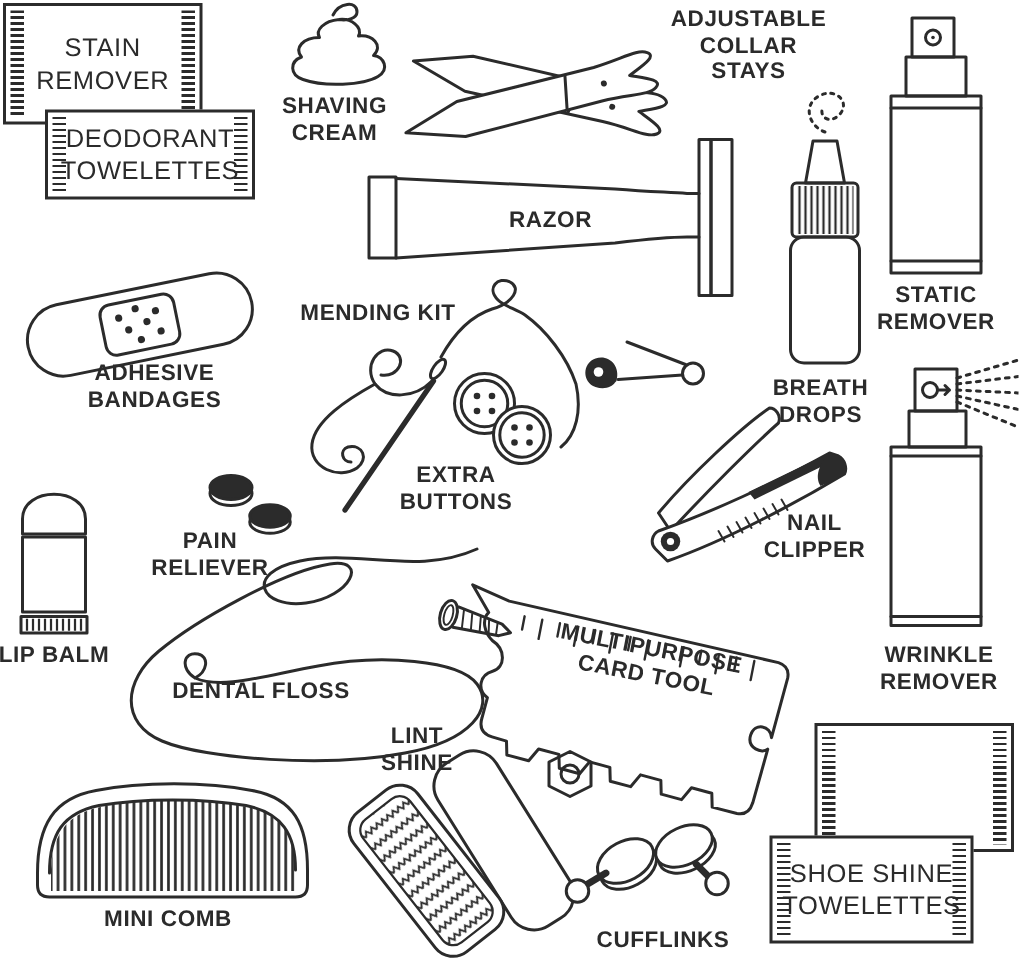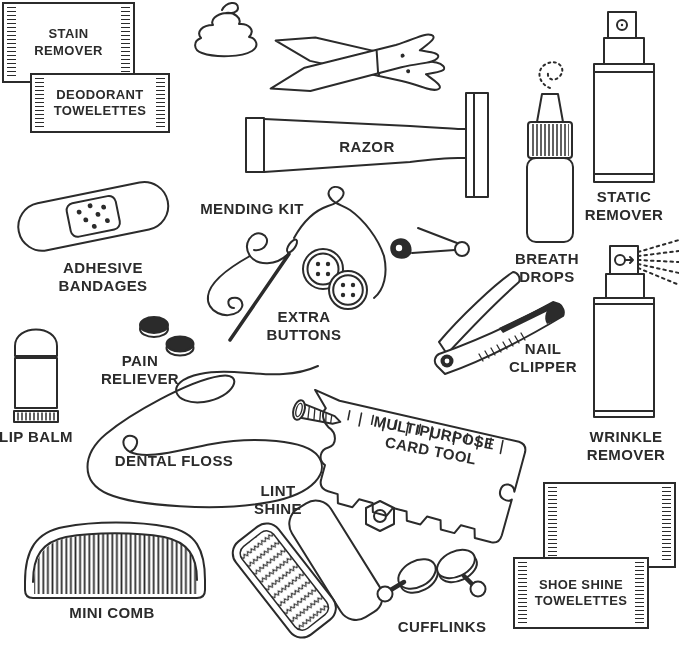--- a/index.html
+++ b/index.html
@@ -12,21 +12,21 @@
   svg.icon{position:absolute;overflow:visible}
   .label{
     position:absolute;font-size:15px;font-weight:700;letter-spacing:.4px;
     line-height:1.18;text-align:center;white-space:pre-line;color:#2b2b2b;
   }
   .packet{
     position:absolute;background:#fff;border:2px solid #2b2b2b;box-sizing:border-box;
     display:flex;align-items:center;justify-content:center;
   }
   .packet .plabel{
-    font-size:13px;font-weight:700;letter-spacing:.4px;line-height:1.25;
+    font-size:17px;font-weight:400;letter-spacing:.4px;line-height:1.25;
     text-align:center;white-space:pre-line;padding:0 14px;
   }
   .packet .edge{
     position:absolute;top:3px;bottom:3px;width:9px;
     background:repeating-linear-gradient(to bottom,#2b2b2b 0 1.5px,transparent 1.5px 4px);
   }
   .edge.l{left:3px}.edge.r{right:3px}
   .z2{z-index:2}.z3{z-index:3}
   .rot11{transform:rotate(11deg)}
 </style>
@@ -59,33 +59,37 @@
   <div class="packet z3" style="left:30px;top:73px;width:140px;height:60px">
     <div class="edge l"></div>
     <div class="edge r"></div>
     <div class="plabel">DEODORANT
 TOWELETTES</div>
   </div>
 
   <svg class="icon" style="left:186px;top:0" width="72" height="58" fill="none" stroke="#2b2b2b" stroke-width="2" stroke-linecap="round" stroke-linejoin="round">
     <path d="M36,10 C40,2 52,0 52,8 C52,12 46,14 40,13 C30,14 24,20 27,25 C16,25 10,32 15,38 C7,41 7,50 16,53 C30,58 56,57 66,51 C74,46 70,38 63,37 C70,30 62,23 53,24 C56,18 48,12 40,13"></path>
   </svg>
+  <div class="label" style="left:183px;top:62px;width:80px">SHAVING
+CREAM</div>
 
   <svg class="icon" style="left:263px;top:8px" width="194" height="92" fill="none" stroke="#2b2b2b" stroke-width="2" stroke-linecap="round" stroke-linejoin="round">
     <g transform="translate(16,18) rotate(13)">
       <path fill="#fff" d="M0,15 L38,3 L132,3 C152,2 163,-2 169,2 C175,6 163,10 154,14 C163,18 175,22 169,26 C163,30 152,26 132,26 L38,27 Z"></path>
       <line x1="112" y1="4" x2="108" y2="26"></line>
       <circle cx="136" cy="15" r="2" fill="#2b2b2b" stroke="none"></circle>
     </g>
     <g transform="translate(4,66) rotate(-14)">
       <path fill="#fff" d="M0,15 L38,3 L132,3 C152,2 163,-2 169,2 C175,6 163,10 154,14 C163,18 175,22 169,26 C163,30 152,26 132,26 L38,27 Z"></path>
       <line x1="112" y1="4" x2="108" y2="26"></line>
       <circle cx="136" cy="15" r="2" fill="#2b2b2b" stroke="none"></circle>
     </g>
   </svg>
+  <div class="label" style="left:440px;top:4px;width:118px">ADJUSTABLE
+COLLAR STAYS</div>
 
   <svg class="icon" style="left:240px;top:88px" width="250" height="112" fill="none" stroke="#2b2b2b" stroke-width="2" stroke-linecap="round" stroke-linejoin="round">
     <rect x="6" y="30" width="18" height="54"></rect>
     <path d="M24,31 L170,38 C195,40 205,40 218,41 L226,41"></path>
     <path d="M24,84 L170,74 C195,71 205,70 218,70 L226,70"></path>
     <rect x="226" y="5" width="8" height="104"></rect>
     <rect x="234" y="5" width="14" height="104"></rect>
   </svg>
   <div class="label" style="left:330px;top:138px;width:74px">RAZOR</div>
 
@@ -117,21 +121,21 @@
       <rect x="51" y="7" width="50" height="34" rx="7"></rect>
       <circle cx="63" cy="17" r="2.4" fill="#2b2b2b" stroke="none"></circle>
       <circle cx="75" cy="13" r="2.4" fill="#2b2b2b" stroke="none"></circle>
       <circle cx="88" cy="17" r="2.4" fill="#2b2b2b" stroke="none"></circle>
       <circle cx="68" cy="26" r="2.4" fill="#2b2b2b" stroke="none"></circle>
       <circle cx="81" cy="23" r="2.4" fill="#2b2b2b" stroke="none"></circle>
       <circle cx="75" cy="34" r="2.4" fill="#2b2b2b" stroke="none"></circle>
       <circle cx="89" cy="31" r="2.4" fill="#2b2b2b" stroke="none"></circle>
     </g>
   </svg>
-  <div class="label" style="left:44px;top:259px;width:118px">ADHESIVE
+  <div class="label" style="left:44px;top:240px;width:118px">ADHESIVE
 BANDAGES</div>
 
   <svg class="icon" style="left:188px;top:162px" width="206" height="190" fill="none" stroke="#2b2b2b" stroke-width="2" stroke-linecap="round" stroke-linejoin="round">
     <path d="M106,76 C116,58 128,48 140,44 C154,40 160,30 152,26 C144,22 136,30 144,38 C148,42 156,44 162,48 C176,58 190,76 196,94 C200,112 196,128 186,136"></path>
     <path d="M100,92 C88,104 70,104 62,94 C54,82 64,68 74,72 C84,76 78,90 66,88"></path>
     <path d="M62,94 C44,104 22,118 20,134 C18,150 38,158 50,150 C58,144 54,134 44,136 C38,138 40,146 46,146"></path>
     <line x1="42" y1="178" x2="101" y2="92" stroke-width="3.5"></line>
     <ellipse cx="104" cy="84" rx="3.2" ry="7.5" transform="rotate(35 104 84)" fill="#fff"></ellipse>
   </svg>
   <div class="label" style="left:192px;top:200px;width:120px">MENDING KIT</div>

